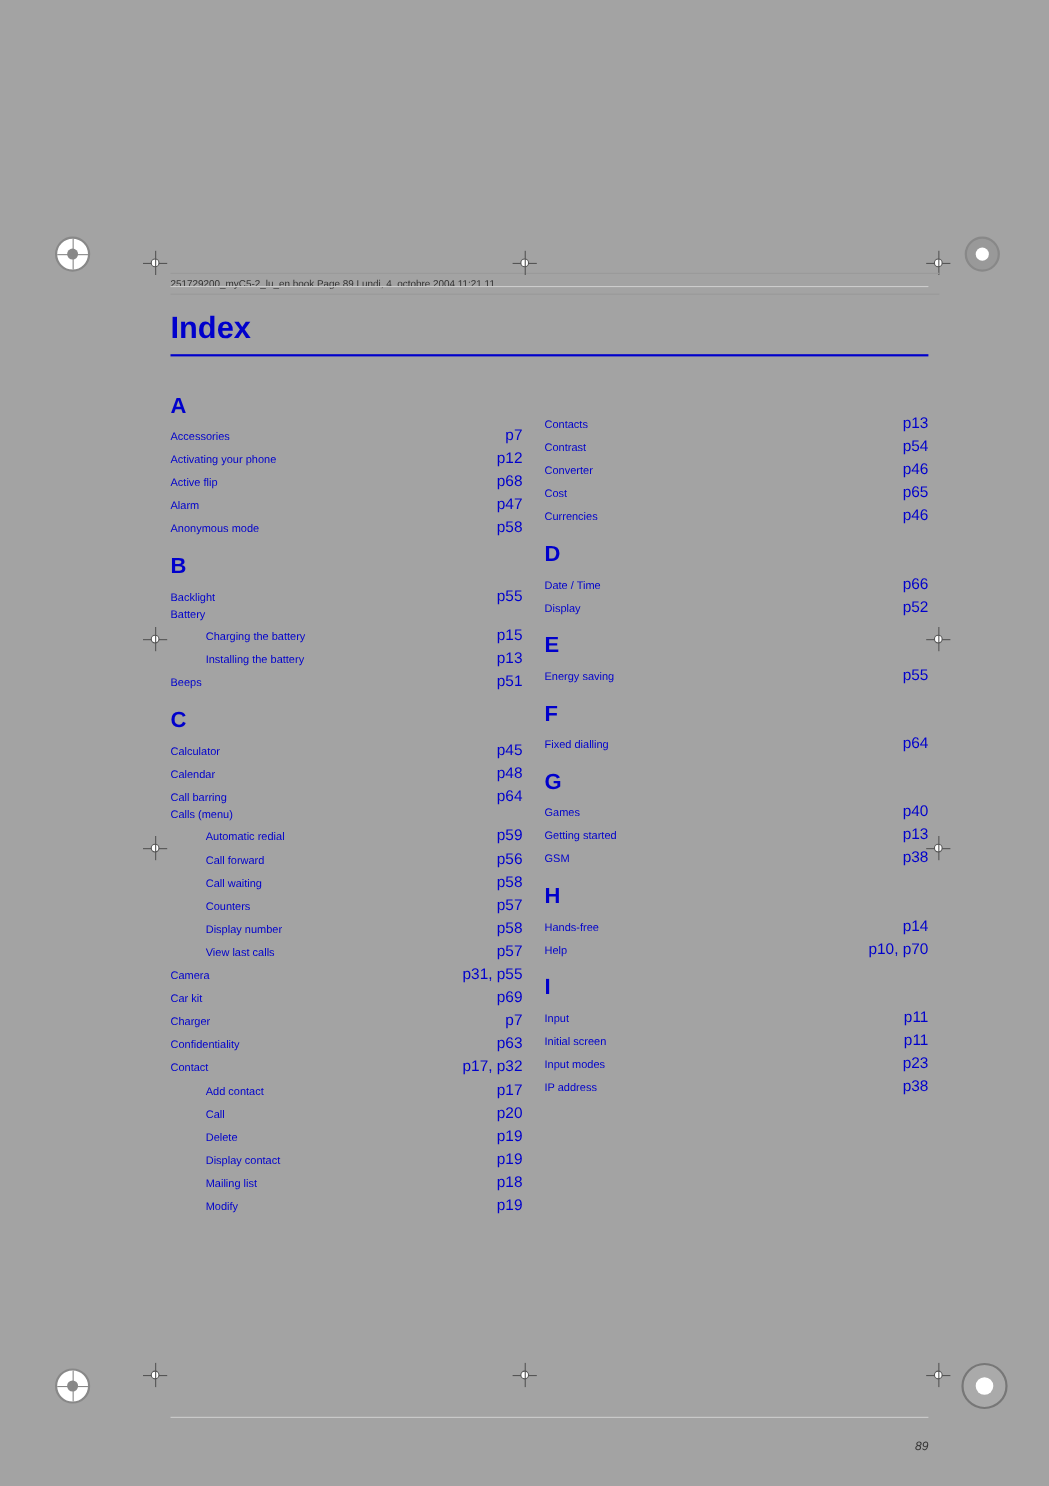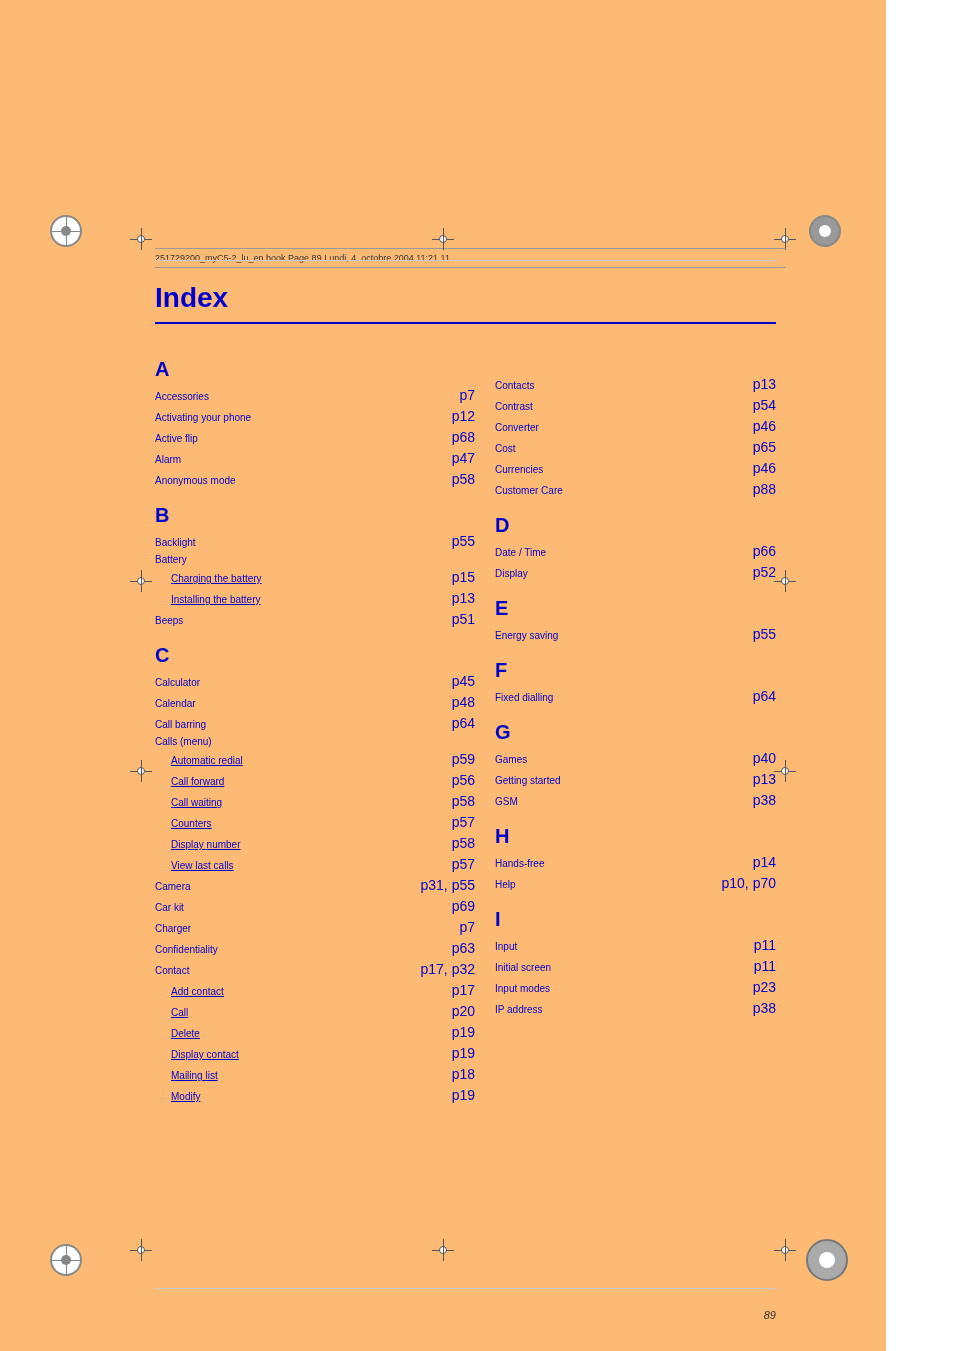--- a/index.html
+++ b/index.html
@@ -6,24 +6,24 @@
     body {
       width: 954px;
       min-height: 1351px;
       background: #ffffff;
       font-family: Arial, Helvetica, sans-serif;
       position: relative;
       overflow-x: hidden;
     }
 
     .page-container {
-      width: 886px;
+      width: 954px;
       min-height: 1351px;
       position: relative;
-      background: #fdba74;
+      background: #a3a3a3;
     }
 
     
     .file-header {
       position: absolute;
       top: 248px;
       left: 155px;
       right: 100px;
       height: 20px;
       display: flex;
@@ -129,22 +129,21 @@
       align-items: baseline;
       line-height: 1.5;
     }
 
     .entry-name {
       font-size: 10px;
       color: #0000cc;
     }
 
     .entry-name.indented {
-      margin-left: 16px;
-      text-decoration: underline;
+      margin-left: 32px;
     }
 
     .entry-page {
       font-size: 14px;
       color: #0000cc;
       white-space: nowrap;
       margin-left: 8px;
     }
 
     
@@ -390,24 +389,20 @@
             <span class="entry-page">p46</span>
           </div>
           <div class="index-entry">
             <span class="entry-name">Cost</span>
             <span class="entry-page">p65</span>
           </div>
           <div class="index-entry">
             <span class="entry-name">Currencies</span>
             <span class="entry-page">p46</span>
           </div>
-          <div class="index-entry">
-            <span class="entry-name">Customer Care</span>
-            <span class="entry-page">p88</span>
-          </div>
         </div>
 
         <span class="section-letter">D</span>
         <div class="index-entry">
           <span class="entry-name">Date / Time</span>
           <span class="entry-page">p66</span>
         </div>
         <div class="index-entry">
           <span class="entry-name">Display</span>
           <span class="entry-page">p52</span>

